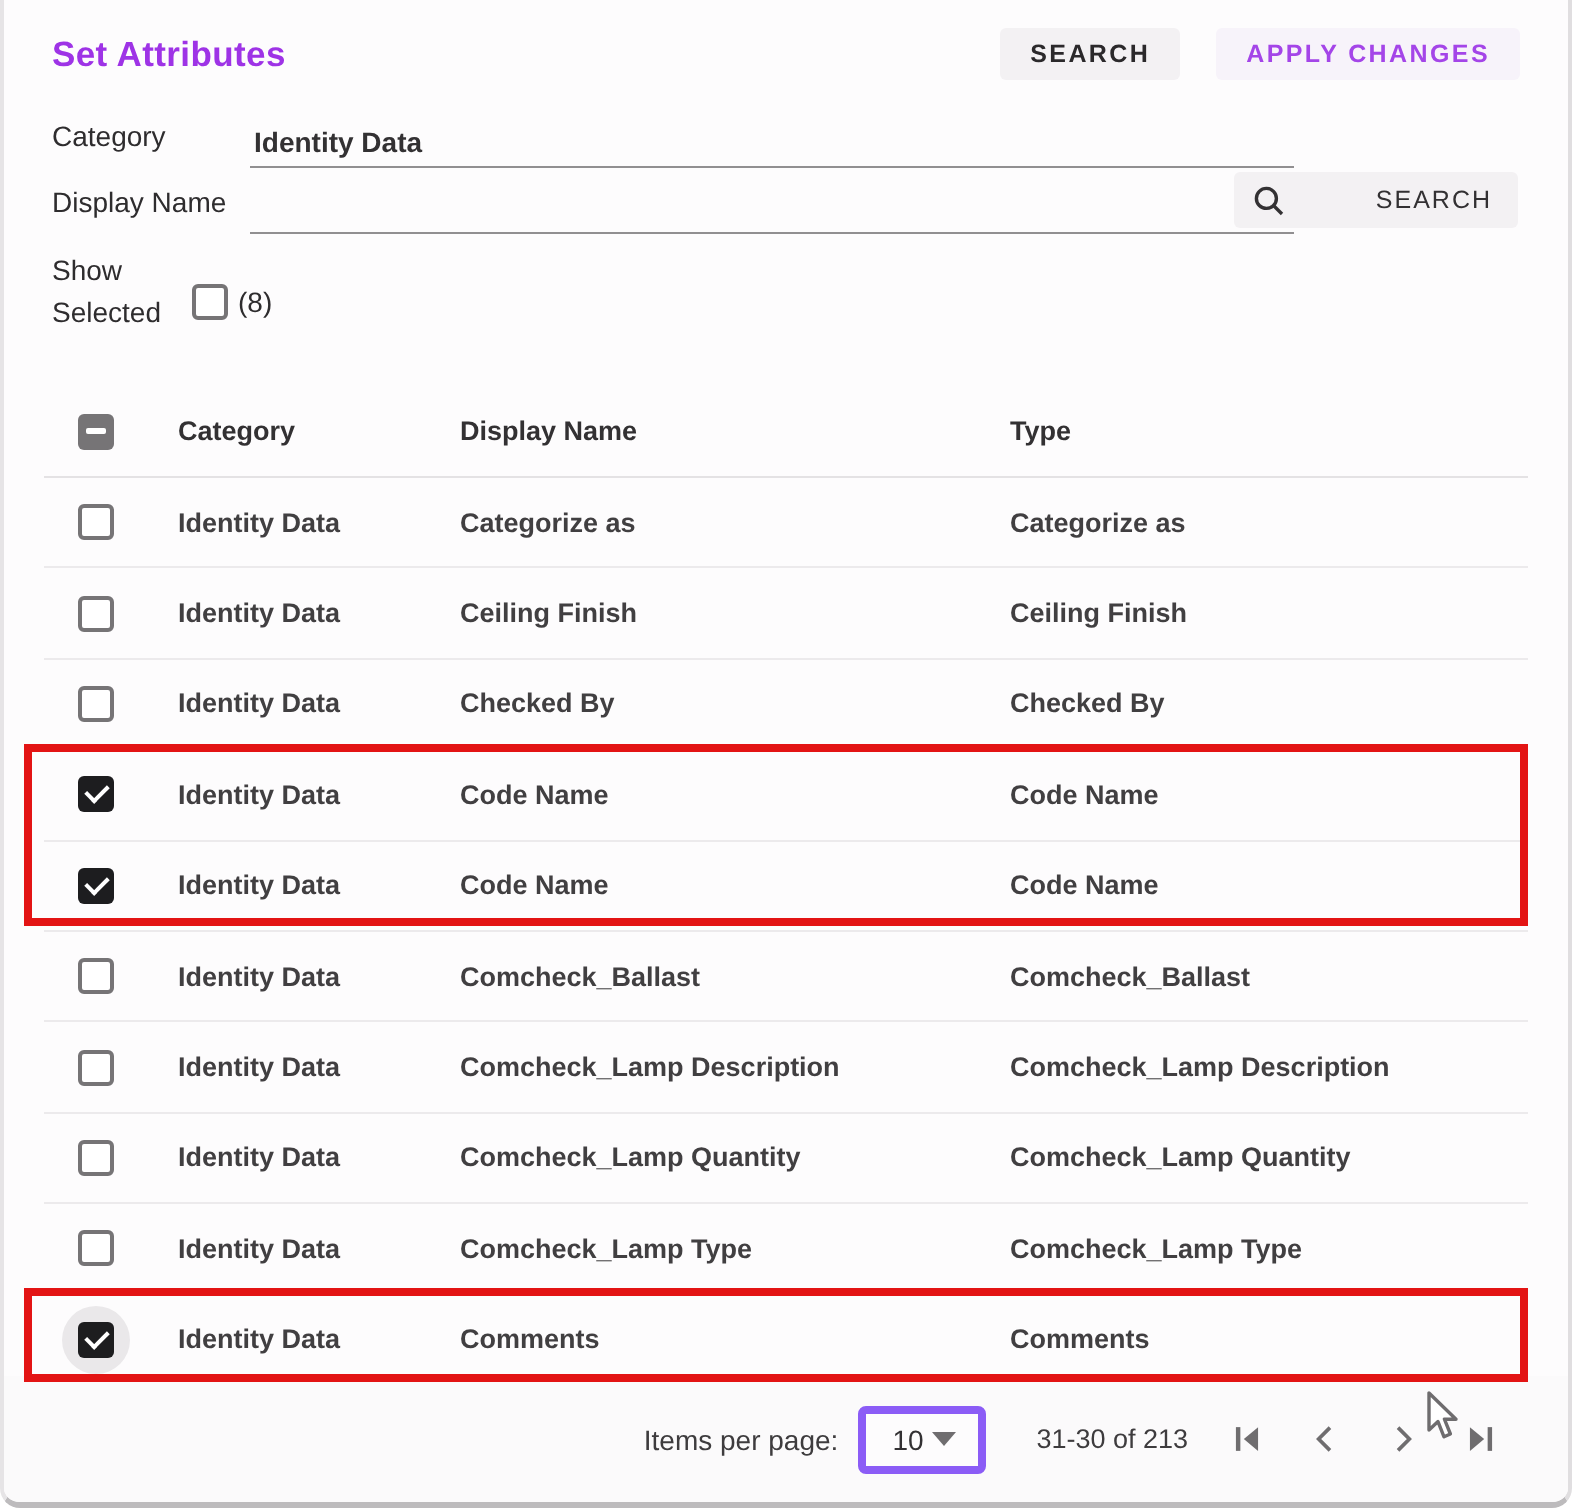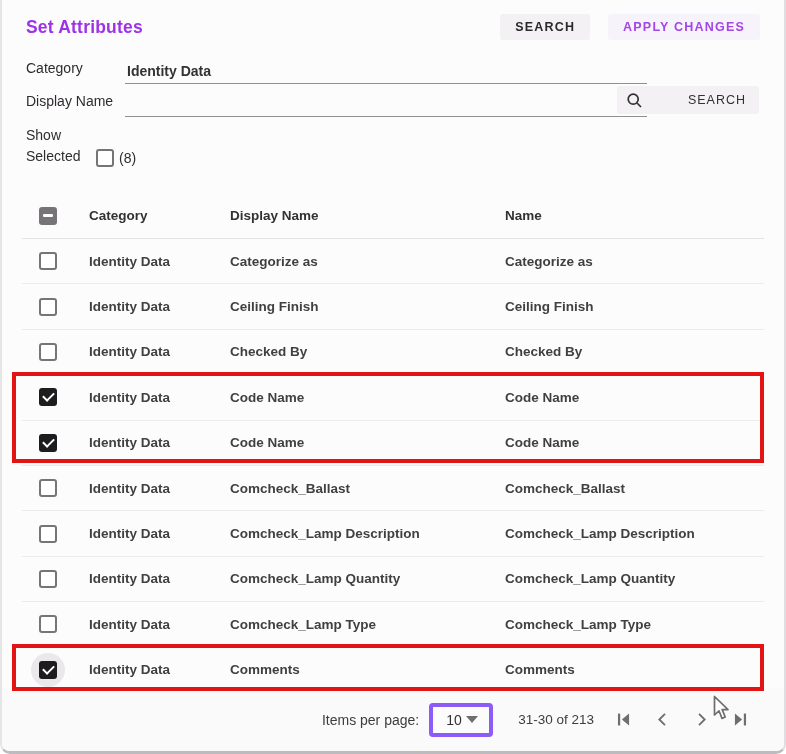--- a/index.html
+++ b/index.html
@@ -22,21 +22,21 @@
   .filters{position:relative;padding:16px 24px 0 24px;}
   .f-row{display:flex;align-items:flex-end;}
   .f-label{width:99px;font-size:14px;color:#2e2c2e;padding-bottom:5px;line-height:21px;}
   .f-input{width:522px;border:none;border-bottom:1px solid #918f91;background:transparent;
            font-family:inherit;font-size:14px;font-weight:600;color:#333133;padding:2px 2px 4px 2px;outline:none;}
   .f-input.empty{font-weight:400;}
   .btn-search{position:absolute;top:44px;right:25px;height:28px;display:flex;align-items:center;
               background:#f3f1f3;border:none;border-radius:3px;padding:0 13px 0 9px;cursor:pointer;
               font-family:inherit;font-size:12.5px;font-weight:400;letter-spacing:1px;color:#333133;gap:44px;}
   .btn-search svg{margin-right:1px;}
-  .show-row{margin-top:8px;align-items:flex-end;}
+  .show-row{margin-top:8px;align-items:center;}
   .show-label{width:99px;font-size:14px;color:#2e2c2e;line-height:21px;max-width:70px;}
   .show-cb-wrap{display:flex;align-items:center;margin-top:9px;}
   .count{font-size:14px;color:#2e2c2e;margin-left:5px;}
   
   .cb{width:18px;height:18px;border-radius:3px;position:relative;flex:none;cursor:pointer;}
   .cb.un{border:2px solid #767476;background:#fff;}
   .cb.ind{background:#767476;}
   .cb.ind::after{content:"";position:absolute;left:4px;right:4px;top:7.5px;height:3px;background:#fff;border-radius:1px;}
   .cb.ck{background:#1d1d1f;}
   .cb.ck::after{content:"";position:absolute;left:3.5px;top:4px;width:9px;height:5px;
@@ -107,21 +107,21 @@
     </div>
   </div>
 
   <div class="table">
     <div class="thead">
       <div class="cbcell">
           <span class="cb ind"></span>
         </div>
       <div>Category</div>
       <div>Display Name</div>
-      <div>Name</div>
+      <div>Type</div>
     </div>
     <div id="tbody">
     <div class="trow">
       <div class="cbcell">
             <span class="cb un"></span>
           </div>
       <div>Identity Data</div>
       <div>Categorize as</div>
       <div>Categorize as</div>
     </div>

